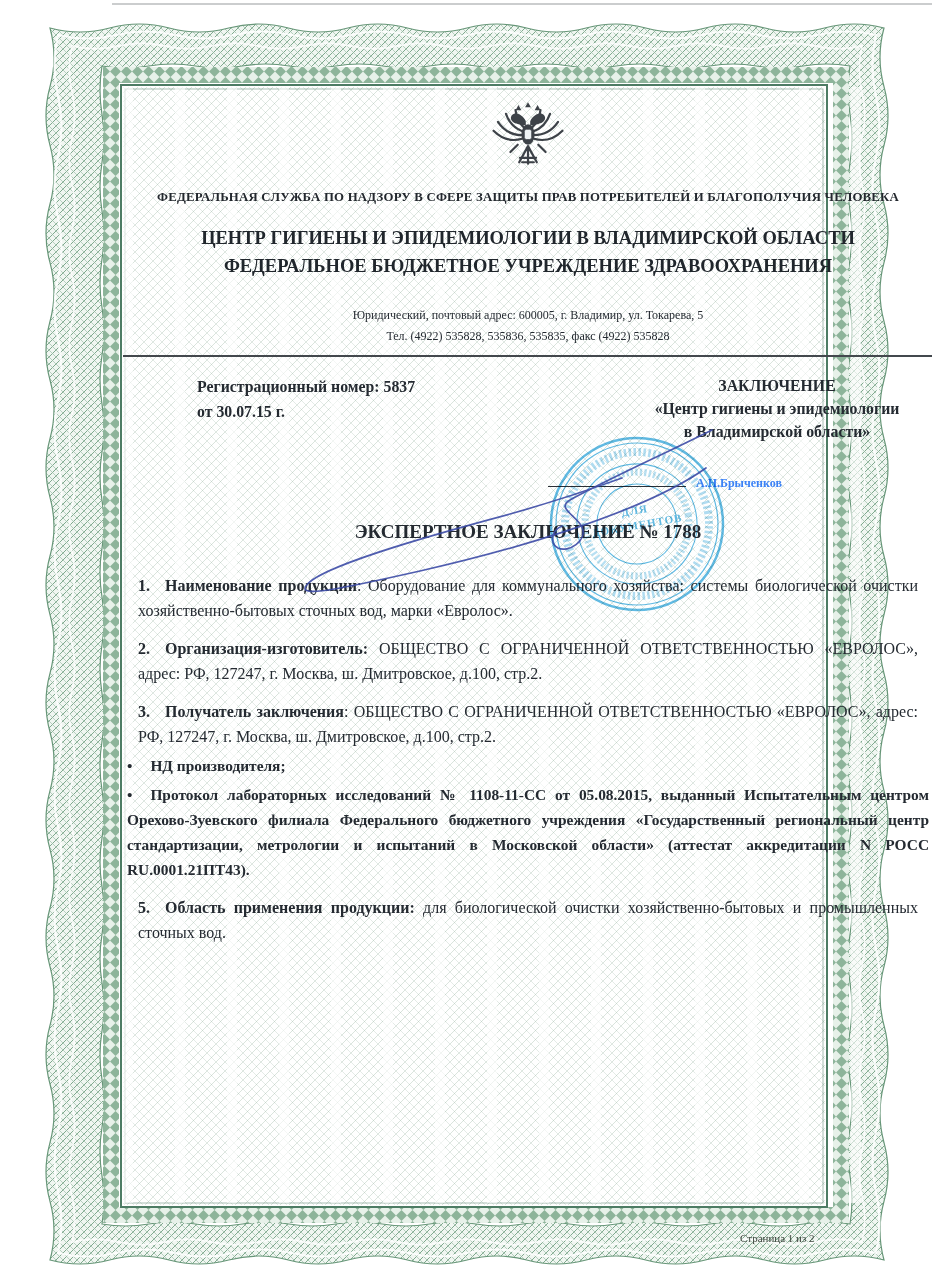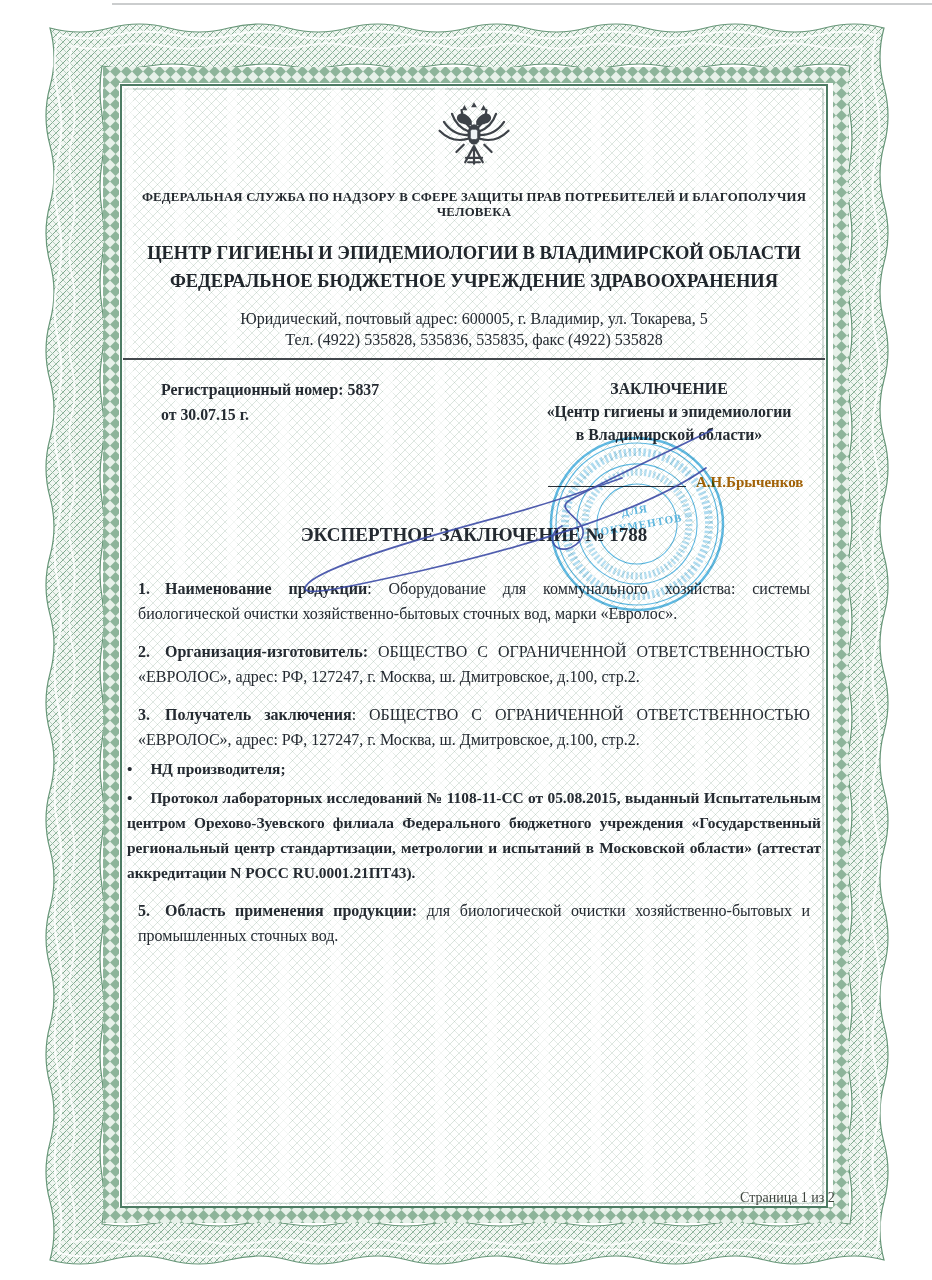--- a/index.html
+++ b/index.html
@@ -1,44 +1,44 @@
 <!DOCTYPE html>
 <html><head>
 <meta charset="utf-8">
 <style>
   html,body{margin:0;padding:0;background:#ffffff;}
   .page{position:relative;width:932px;height:1280px;background:#ffffff;overflow:hidden;
         font-family:"Liberation Serif",serif;color:#242a31;}
   .border-svg{position:absolute;inset:0;width:932px;height:1280px;}
   .scan-line{position:absolute;top:3px;left:112px;right:0;height:2px;background:#b9bcbd;opacity:.75;}
 
-  .content{position:absolute;left:123px;top:87px;width:702px;height:1116px;
+  .content{position:absolute;left:123px;top:87px;width:810px;height:1116px;
            background:repeating-linear-gradient(90deg,rgba(255,255,255,.6) 0 10px,rgba(255,255,255,0) 10px 52px);}
   .emblem-wrap{height:100px;padding-top:11px;box-sizing:border-box;text-align:center;}
   .service-line{text-align:center;font-weight:bold;font-size:12.8px;letter-spacing:.2px;margin-top:3px;color:#23282e;}
   .org-title{text-align:center;font-weight:bold;font-size:18.5px;line-height:28px;margin-top:19px;color:#20262c;}
-  .address{text-align:center;font-size:16px;line-height:21px;margin-top:13px;}
+  .address{text-align:center;font-size:12px;line-height:21px;margin-top:25px;}
   .rule{border-top:2px solid #43484d;margin-top:8px;}
-  .approve-row{display:flex;justify-content:space-between;margin-top:17px;font-weight:bold;font-size:15.8px;}
+  .approve-row{display:flex;justify-content:space-between;margin-top:17px;font-weight:bold;font-size:15.8px;padding-left:36px;}
   .reg-block{margin-left:38px;line-height:25px;}
   .approve-block{width:312px;text-align:center;line-height:23px;}
   .doc-title{text-align:center;font-weight:bold;font-size:19px;margin-top:78px;margin-bottom:30px;}
   p.item{margin:13px 15px 0;font-size:16px;line-height:25px;text-align:justify;}
   p.item .num{font-weight:bold;margin-right:15px;}
   p.item .label{font-weight:bold;}
   .bullet-line,p.bullet-par{margin:4px;font-size:15.4px;line-height:25px;text-align:justify;font-weight:bold;}
   .bullet{margin-right:18px;}
 
   .sig-row{position:absolute;left:548px;top:471px;font-size:16px;white-space:nowrap;}
   .sig-line{display:inline-block;width:138px;height:15px;border-bottom:1.6px solid #2a2f36;vertical-align:baseline;}
-  .sig-name{font-weight:bold;margin-left:10px;font-size:15px;color:#a16207;}
+  .sig-name{font-weight:bold;margin-left:10px;font-size:12px;color:#3b82f6;}
 
   .stamp{position:absolute;left:545px;top:432px;mix-blend-mode:multiply;opacity:.85;}
   .ink{position:absolute;left:250px;top:410px;}
-  .page-footer{position:absolute;top:1190px;left:740px;font-size:14px;color:#3d443d;}
+  .page-footer{position:absolute;top:1232px;left:740px;font-size:11px;color:#3d443d;}
 </style>
 </head>
 <body>
 
 <div class="page">
 
   <svg class="border-svg" viewBox="0 0 932 1280">
     <defs>
       <pattern id="hatch" width="7" height="7" patternUnits="userSpaceOnUse">
         <rect width="7" height="7" fill="#f0f6f1"></rect>

